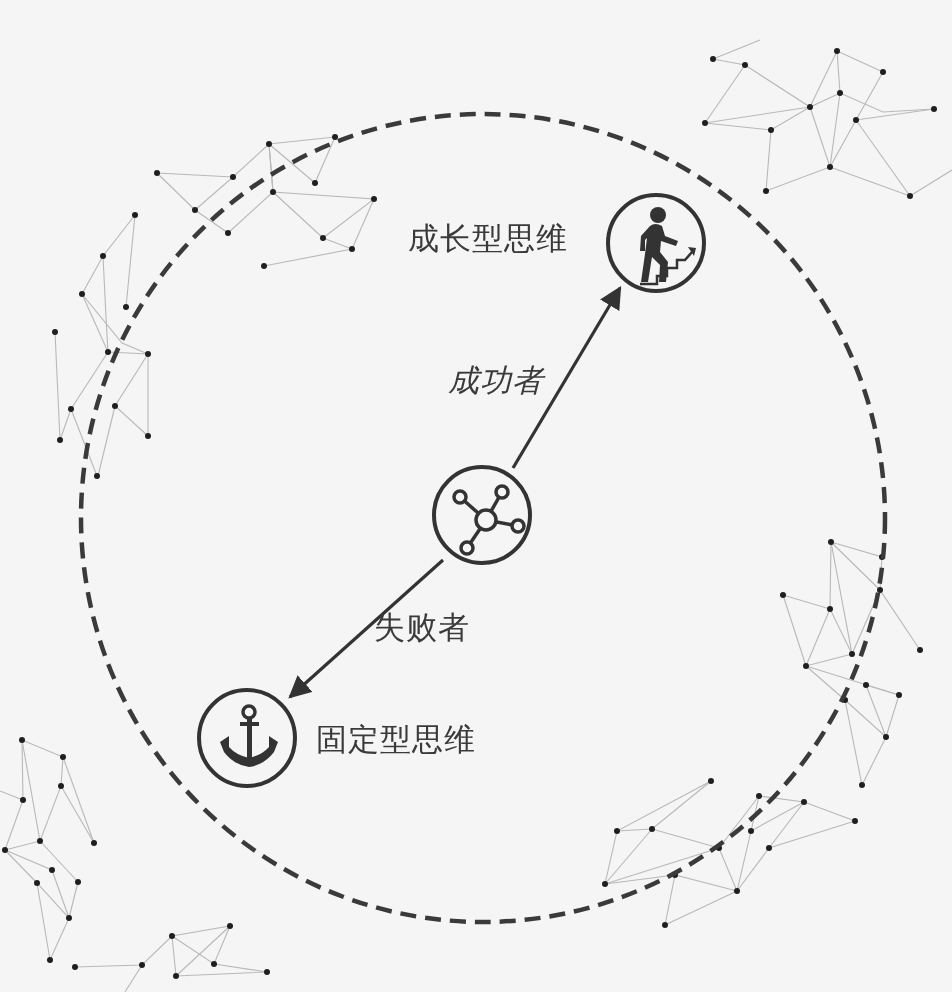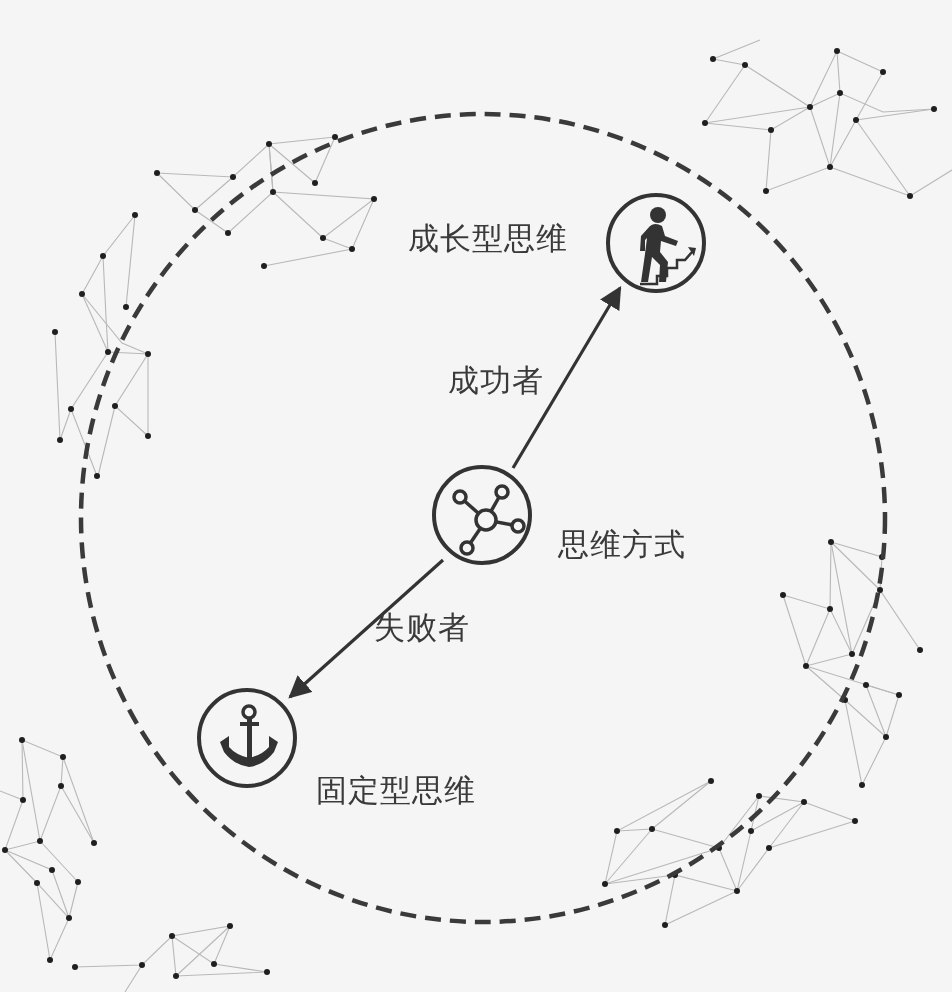--- a/index.html
+++ b/index.html
@@ -216,17 +216,16 @@
       <g>
         <circle cx="249" cy="712" r="6" fill="none" stroke="#333" stroke-width="3.5"></circle>
         <rect x="247" y="718" width="5" height="40" fill="#333"></rect>
         <rect x="240" y="722" width="19" height="4" fill="#333"></rect>
         <path d="M220,742 L229,736 L229,747 Q236,755 249,758 Q262,755 269,747 L269,736 L278,742 L274,752 Q264,765 249,767 Q234,765 224,752 Z" fill="#333"></path>
       </g>
     </g>
   </svg>
 
   <div class="lbl" style="left:408px; top:223px;">成长型思维</div>
-  <div class="lbl" style="left:448px; top:365px;">成功者</div>
-  <div class="lbl" style="left:558px; top:529px;">思维方式</div>
+  <div class="lbl" style="left:448px; top:365px;font-style:italic;">成功者</div>
   <div class="lbl" style="left:374px; top:612px;">失败者</div>
-  <div class="lbl" style="left:316px; top:775px;">固定型思维</div>
+  <div class="lbl" style="left:316px; top:724px;">固定型思维</div>
 </div>
 
 </body></html>

